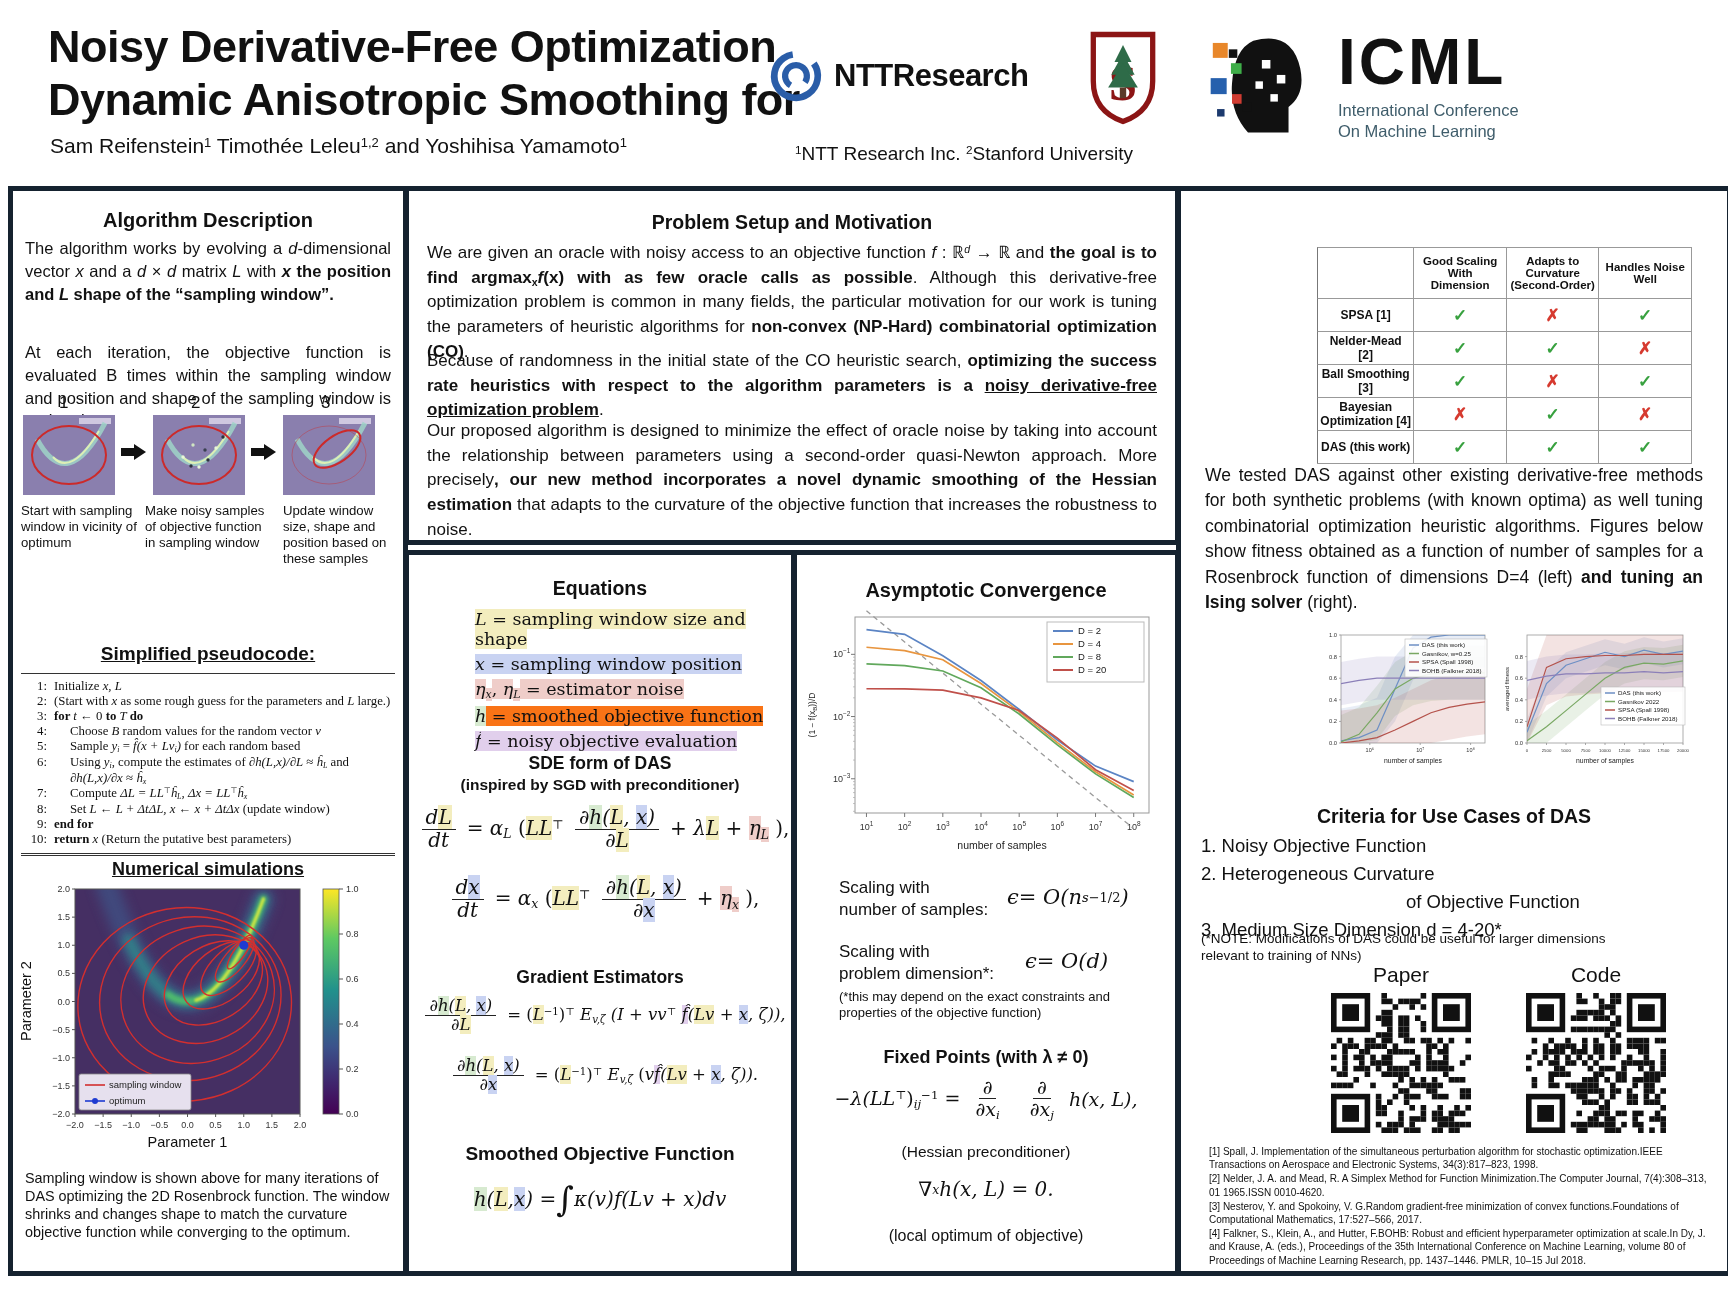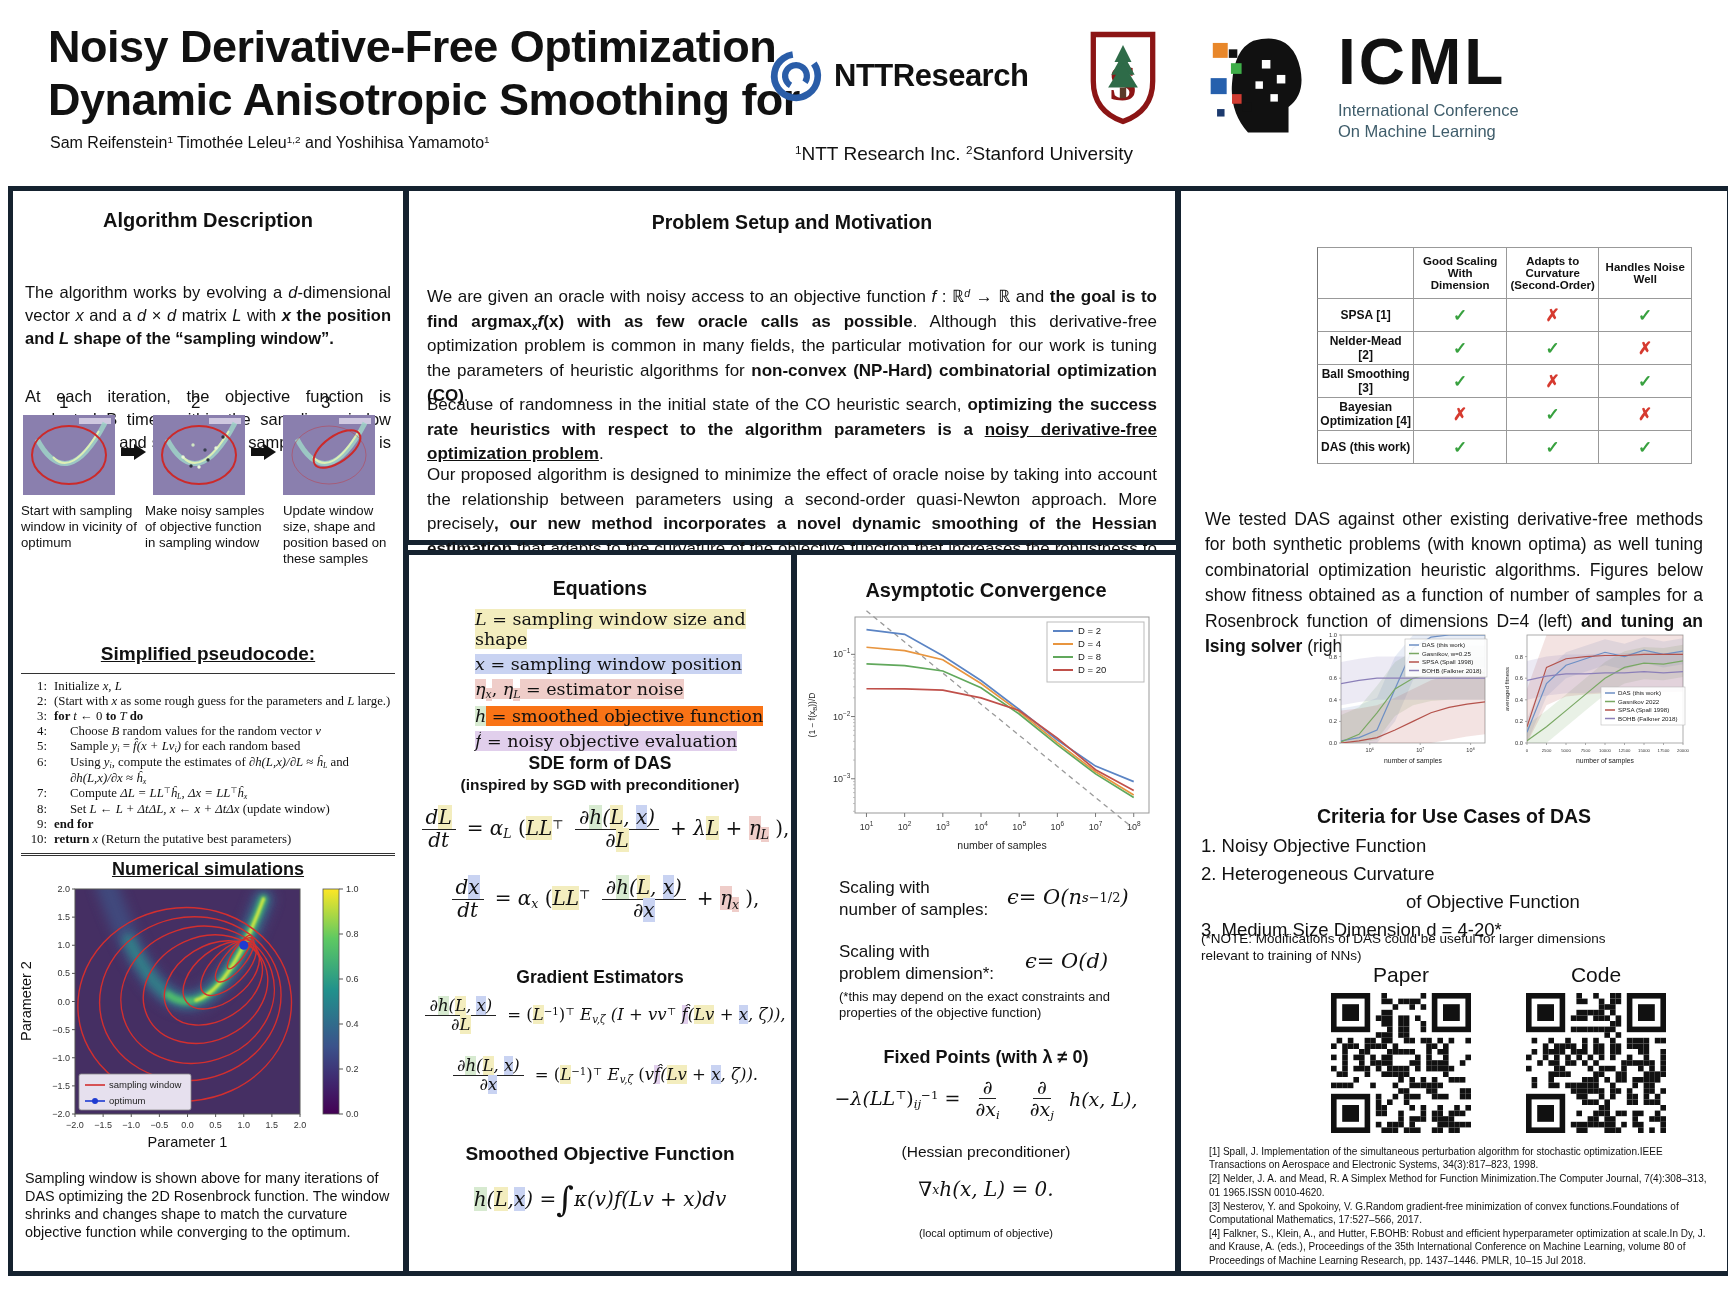--- a/index.html
+++ b/index.html
@@ -1,21 +1,21 @@
 <!DOCTYPE html>
 <html><head>
 <meta charset="utf-8">
 <style>
   html,body{margin:0;padding:0;background:#fff;}
   body{font-family:"Liberation Sans",sans-serif;color:#111;}
   #poster{position:relative;width:1728px;height:1296px;background:#fff;overflow:hidden;}
   .abs{position:absolute;}
   .panel{position:absolute;border:5px solid #15222f;background:#fff;}
   .hC{font-weight:bold;text-align:center;}
-  .just{text-align:justify;margin-top:44px;}
+  .just{text-align:justify;}
   .it{font-style:italic}
   .bd{font-weight:bold}
   .un{text-decoration:underline}
   .sb{font-size:.62em;vertical-align:-.28em}
   .sp{font-size:.62em;vertical-align:.5em}
   .bigint{font-size:1.7em;vertical-align:-.12em}
   .frac{display:inline-flex;flex-direction:column;align-items:center;vertical-align:middle;line-height:1.08;margin:0 11px}
   .frac>.fn{padding:0 4px;border-bottom:1.4px solid #222}
   .frac>.fd{padding:0 4px}
   .eq{display:flex;align-items:center;justify-content:center;font-family:"DejaVu Serif",serif;color:#111}
@@ -37,21 +37,21 @@
 </style>
 </head>
 <body>
 
 <div id="poster">
 
   <div class="abs" style="left:48px;top:20px;font-size:45px;font-weight:600;letter-spacing:-0.5px;line-height:1.18;">
     <div>Noisy Derivative-Free Optimization</div>
     <div>Dynamic Anisotropic Smoothing for</div>
   </div>
-  <div class="abs" style="left:50px;top:134px;font-size:16px;"><span>Sam Reifenstein</span><span class="sp">1</span><span>  Timothée Leleu</span><span class="sp">1,2</span><span> and Yoshihisa Yamamoto</span><span class="sp">1</span></div>
+  <div class="abs" style="left:50px;top:134px;font-size:21px;"><span>Sam Reifenstein</span><span class="sp">1</span><span>  Timothée Leleu</span><span class="sp">1,2</span><span> and Yoshihisa Yamamoto</span><span class="sp">1</span></div>
   <div class="abs" style="left:795px;top:143px;font-size:19px;"><span class="sp">1</span><span>NTT Research Inc.  </span><span class="sp">2</span><span>Stanford University</span></div>
 
   <div class="abs" style="left:768px;top:48px;display:flex;align-items:center;gap:10px;">
     <svg width="56" height="56" viewBox="0 0 54 54">
       <circle cx="27" cy="27" r="21" fill="none" stroke="#2a5da8" stroke-width="6.5" stroke-dasharray="108 24" transform="rotate(-35 27 27)"></circle>
       <circle cx="27" cy="27" r="10.5" fill="none" stroke="#2a5da8" stroke-width="6" stroke-dasharray="50 16" transform="rotate(120 27 27)"></circle>
     </svg>
     <div style="font-size:31px;font-weight:bold;letter-spacing:-0.5px;">
       <span style="font-weight:900;">NTT</span><span style="font-weight:700;">Research</span>
     </div>
@@ -460,21 +460,21 @@
         </span>
       <span><span class="it">h</span><span class="it">(x, L),</span></span>
     </div>
     <div class="abs hC" style="top:588px;width:100%;font-size:15.5px;font-weight:normal;">(Hessian preconditioner)</div>
     <div class="eq abs" style="top:622px;width:100%;font-size:20px;">
         <span>∇</span>
         <span class="it sb">x</span>
         <span class="it">h</span>
         <span class="it">(x, L) = 0.</span>
       </div>
-    <div class="abs hC" style="top:672px;width:100%;font-size:11px;font-weight:normal;">(local optimum of objective)</div>
+    <div class="abs hC" style="top:672px;width:100%;font-size:16px;font-weight:normal;">(local optimum of objective)</div>
   </div>
 
   <div class="panel" style="left:1176px;top:186px;width:546px;height:1080px;">
     <div class="abs" id="cmp-table" style="top:56px;left:136px;width:374px;border-right:1px solid #999;border-bottom:1px solid #999;">
         <div class="trow">
           <div class="tcell tlab thd" style="width: 96px;"></div>
           <div class="tcell thd" style="width: 92px;">Good Scaling
 With
 Dimension</div>
           <div class="tcell thd" style="width: 92px;">Adapts to

